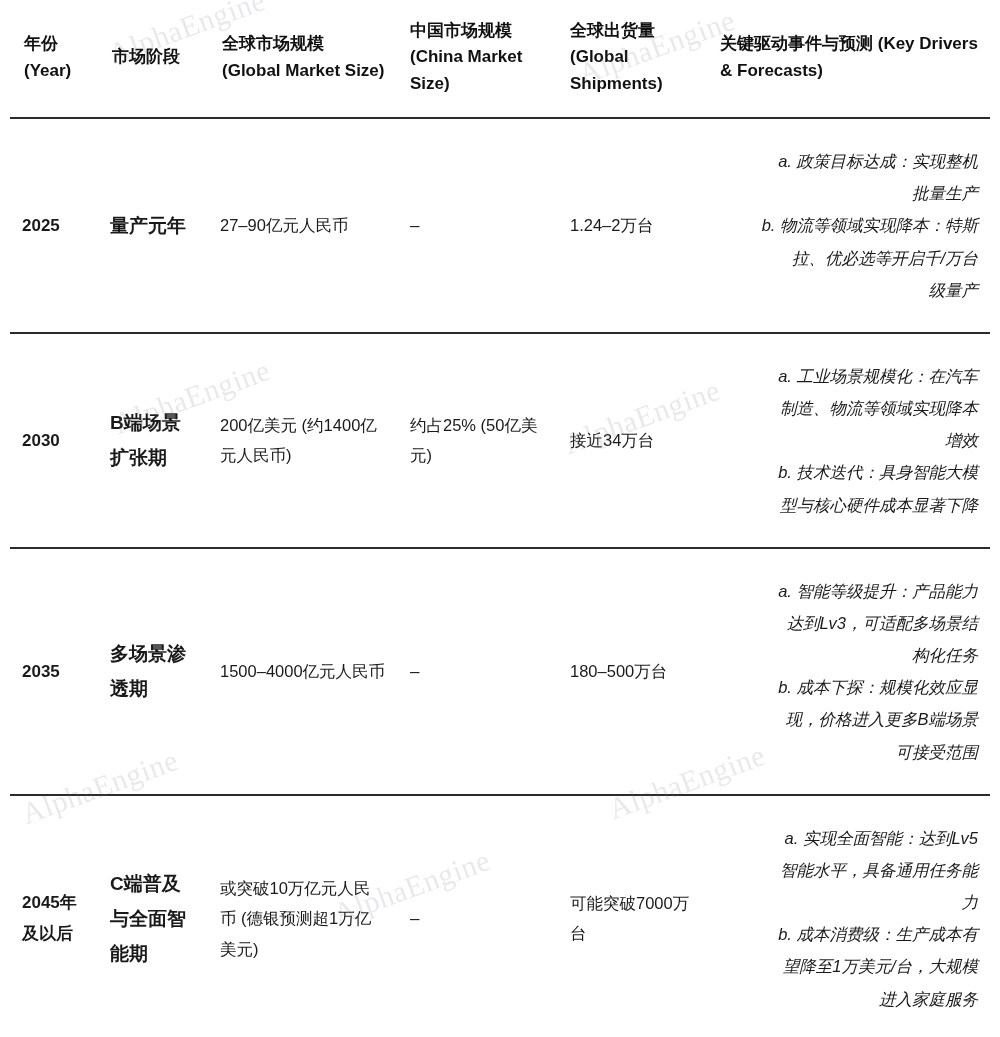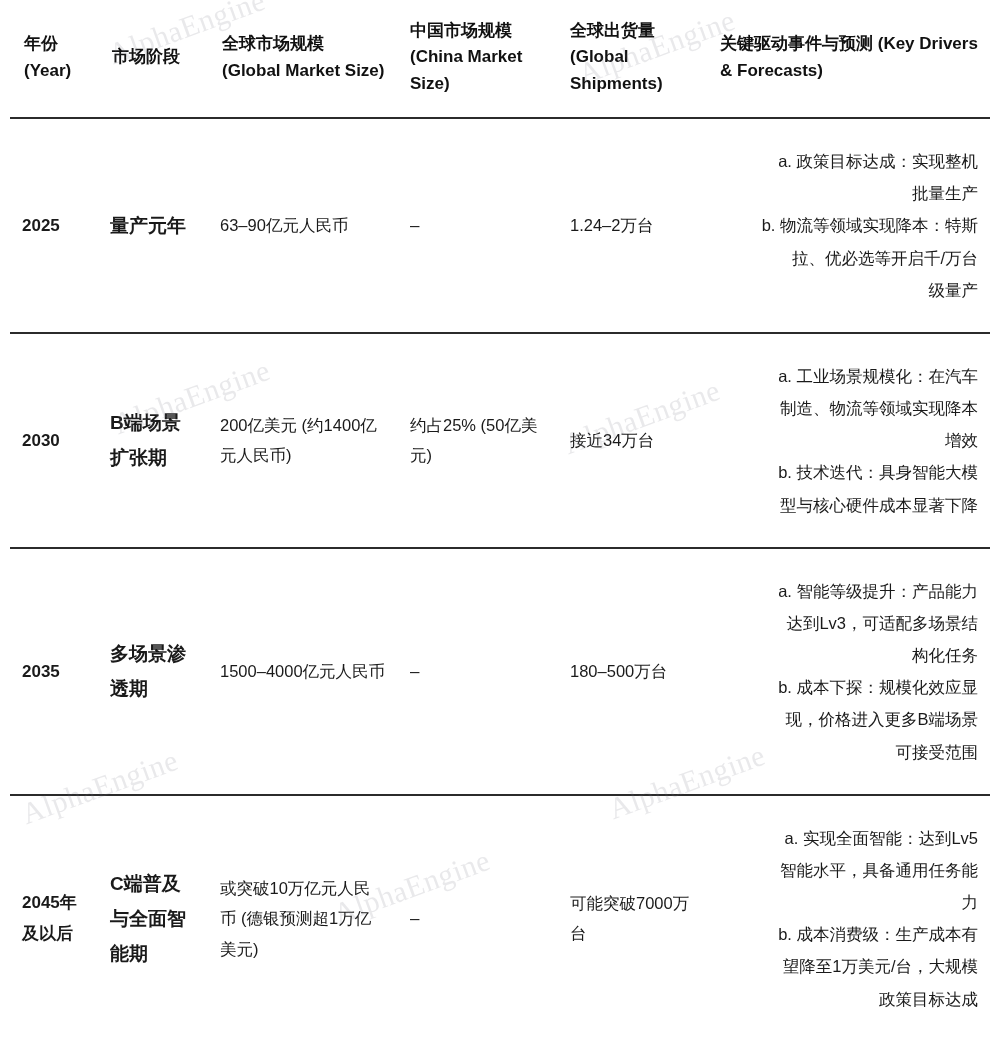--- a/index.html
+++ b/index.html
@@ -70,20 +70,21 @@
     font-weight: bold;
     font-size: 19px;
   }
   td.dash { font-size: 17px; }
 
   td.drivers {
     text-align: right;
     line-height: 1.95;
     padding-left: 16px;
     padding-right: 12px;
+    font-style: italic;
   }
   td.drivers .line { display: block; }
 
   
   .wm {
     position: absolute;
     font-family: "Liberation Serif", serif;
     font-size: 30px;
     color: rgba(120,120,130,0.16);
     transform: rotate(-20deg);
@@ -125,21 +126,21 @@
         <th>中国市场规模 (China Market Size)</th>
         <th>全球出货量 (Global Shipments)</th>
         <th class="left-col">关键驱动事件与预测 (Key Drivers &amp; Forecasts)</th>
       </tr>
     </thead>
     <tbody>
 
       <tr>
         <td class="year">2025</td>
         <td class="stage">量产元年</td>
-        <td>63–90亿元人民币</td>
+        <td>27–90亿元人民币</td>
         <td class="dash">–</td>
         <td>1.24–2万台</td>
         <td class="drivers">
           <span class="line">a. 政策目标达成：实现整机</span>
           <span class="line">批量生产</span>
           <span class="line">b. 物流等领域实现降本：特斯</span>
           <span class="line">拉、优必选等开启千/万台</span>
           <span class="line">级量产</span>
         </td>
       </tr>
@@ -180,19 +181,19 @@
         <td class="stage">C端普及与全面智能期</td>
         <td>或突破10万亿元人民币 (德银预测超1万亿美元)</td>
         <td class="dash">–</td>
         <td>可能突破7000万台</td>
         <td class="drivers">
           <span class="line">a. 实现全面智能：达到Lv5</span>
           <span class="line">智能水平，具备通用任务能</span>
           <span class="line">力</span>
           <span class="line">b. 成本消费级：生产成本有</span>
           <span class="line">望降至1万美元/台，大规模</span>
-          <span class="line">政策目标达成</span>
+          <span class="line">进入家庭服务</span>
         </td>
       </tr>
 
     </tbody>
   </table>
 </div>
 
 </body></html>

